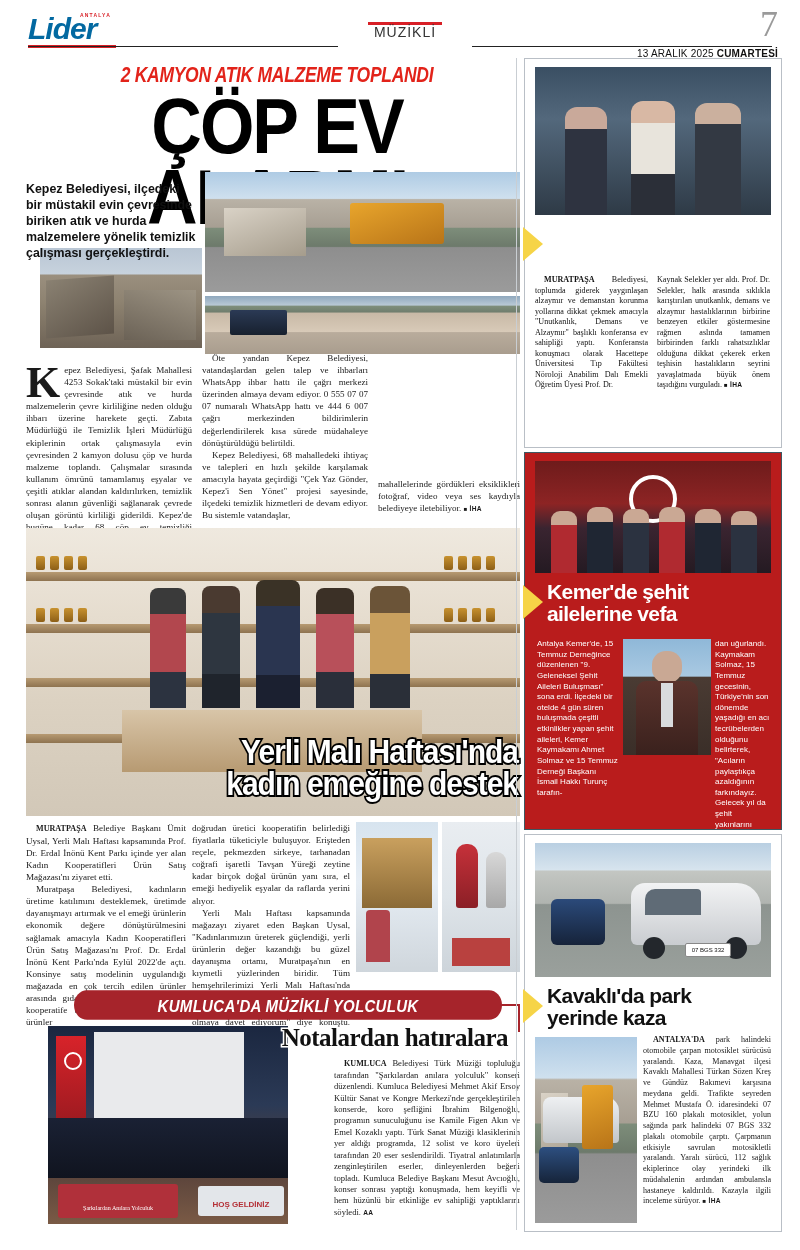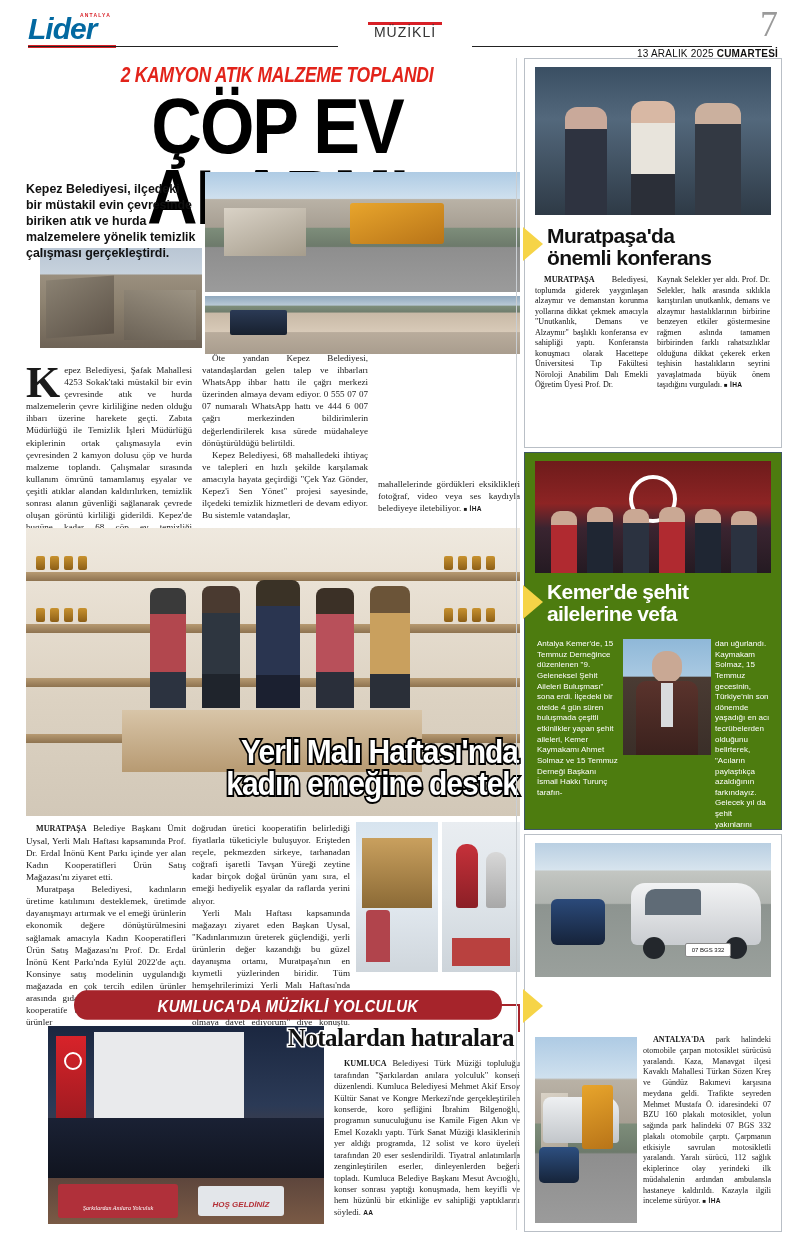--- a/index.html
+++ b/index.html
@@ -100,21 +100,21 @@
   .script-title{position:absolute;font-family:"Liberation Serif",serif;font-weight:700;
      font-size:25px;color:#111;letter-spacing:-.5px;}
   .script-title .out{-webkit-text-stroke:3px #fff;paint-order:stroke fill;}
   .rail-box{position:relative;border:1px solid #b9bfc6;background:#fff;}
   .rail-head{font-family:"Liberation Sans",sans-serif;font-weight:700;font-size:21px;
      line-height:1.04;letter-spacing:-.6px;color:#111;}
   .rail-head.light{color:#fff;}
   .lead-caps{font-family:"Liberation Serif",serif;font-weight:700;font-size:8.1px;}
   .arrow{position:absolute;width:0;height:0;border-top:17px solid transparent;
          border-bottom:17px solid transparent;border-left:20px solid #f6d447;}
-  .teal{background:#4d7c0f;}
+  .teal{background:#b91c1c;}
   .teal-text{font-family:"Liberation Sans",sans-serif;font-size:8px;line-height:1.33;color:#fff;}
   .vrule{position:absolute;width:1px;background:#c9ced3;}
 </style>
 </head>
 <body>
 
 <div class="page">
 
   <div class="masthead">
     <div class="logo-wrap">
@@ -204,53 +204,49 @@
   </div>
   <div class="ph img-xmas" style="left:442px;top:822px;width:78px;height:150px;">
     <div style="position:absolute;left:14px;top:22px;width:22px;height:64px;background:linear-gradient(180deg,#c6313a,#8b1f26);border-radius:10px 10px 3px 3px;"></div>
     <div style="position:absolute;left:44px;top:30px;width:20px;height:56px;background:linear-gradient(180deg,#d8d8d8,#a8a8a8);border-radius:9px 9px 3px 3px;"></div>
     <div style="position:absolute;left:10px;bottom:6px;right:10px;height:28px;background:#b9413f;"></div>
   </div>
 
   <div class="pill" style="left:74px;top:992px;width:428px;height:26px;">KUMLUCA'DA MÜZİKLİ YOLCULUK</div>
   <div class="pill-tail" style="left:500px;top:1004px;width:18px;height:26px;"></div>
 
-  <div class="ph img-choir" style="left:48px;top:1026px;width:276px;height:198px;font-style:italic;">
+  <div class="ph img-choir" style="left:48px;top:1026px;width:240px;height:198px;">
     <div style="position:absolute;left:8px;top:10px;width:30px;height:88px;background:linear-gradient(180deg,#d8232a,#9c1a20);"></div>
     <div style="position:absolute;left:16px;top:26px;width:14px;height:14px;border:2px solid #fff;border-radius:50%;"></div>
     <div style="position:absolute;left:46px;top:6px;width:150px;height:96px;background:#e9eaec;"></div>
     <div style="position:absolute;left:0;bottom:46px;right:0;height:60px;background:linear-gradient(180deg,#1a2134,#10141f);"></div>
     <div style="position:absolute;left:10px;bottom:6px;width:120px;height:34px;background:#b0303a;border-radius:3px;"></div>
     <div style="position:absolute;left:150px;bottom:8px;width:86px;height:30px;background:#e3e6ea;border-radius:3px;"></div>
     <div style="position:absolute;left:12px;bottom:12px;width:116px;font-family:'Liberation Serif',serif;font-size:6px;color:#fff;text-align:center;line-height:1.2;">Şarkılardan Anılara Yolculuk</div>
     <div style="position:absolute;left:152px;bottom:15px;width:82px;font-family:'Liberation Sans',sans-serif;font-weight:700;font-size:8px;color:#b42f36;text-align:center;">HOŞ GELDİNİZ</div>
   </div>
 
-  <div class="script-title" style="left:228px;top:1024px;width:286px;text-align:right;">
+  <div class="script-title" style="left:222px;top:1024px;width:286px;text-align:right;">
     <span class="out">Notalardan hatıralara</span>
   </div>
 
   <div class="cols" style="left:334px;top:1058px;width:186px;height:170px;font-size:8.6px;">
     <p><span class="lead-caps">KUMLUCA</span><span> Belediyesi Türk Müziği topluluğu tarafından "Şarkılardan anılara yolculuk" konseri düzenlendi. Kumluca Belediyesi Mehmet Akif Ersoy Kültür Sanat ve Kongre Merkezi'nde gerçekleştirilen konserde, koro şefliğini İbrahim Bilgenoğlu, programın sunuculuğunu ise Kamile Figen Akın ve Emel Kozaklı yaptı. Türk Sanat Müziği klasiklerinin yer aldığı programda, 12 solist ve koro üyeleri tarafından 20 eser seslendirildi. Tiyatral anlatımlarla zenginleştirilen eserler, dinleyenlerden beğeni topladı. Kumluca Belediye Başkanı Mesut Avcıoğlu, konser sonrası yaptığı konuşmada, hem keyifli ve hem hüzünlü bir etkinliğe ev sahipliği yaptıklarını söyledi.</span>
       <span class="agency">AA</span></p>
   </div>
 
   <div class="vrule" style="left:516px;top:58px;height:1172px;"></div>
 
   <div class="rail-box" style="position:absolute;left:524px;top:58px;width:256px;height:388px;">
     <div class="ph img-group" style="left:10px;top:8px;width:236px;height:148px;">
       <div class="person" style="left:30px;top:40px;width:42px;height:108px;background:linear-gradient(180deg,#c9a99a 0 20%,#2e3340 20%);border-radius:12px 12px 0 0;"></div>
       <div class="person" style="left:96px;top:34px;width:44px;height:114px;background:linear-gradient(180deg,#d8b8a4 0 19%,#e8e4dc 19% 64%,#2b2f38 64%);border-radius:12px 12px 0 0;"></div>
       <div class="person" style="left:160px;top:36px;width:46px;height:112px;background:linear-gradient(180deg,#cbb09e 0 19%,#333943 19%);border-radius:12px 12px 0 0;"></div>
     </div>
     <div class="arrow" style="left:-2px;top:168px;"></div>
-    <div class="rail-head" style="position:absolute;left:22px;top:166px;width:224px;">
-      <div>Muratpaşa'da</div>
-      <div>önemli konferans</div>
-    </div>
     <div style="position:absolute;left:10px;top:216px;width:236px;font-family:'Liberation Serif',serif;
                 font-size:8.1px;line-height:1.3;text-align:justify;display:flex;gap:9px;">
       <div style="width:113px;">
         <p style="margin:0;text-indent:9px;"><span class="lead-caps">MURATPAŞA</span><span> Belediyesi, toplumda giderek yaygınlaşan alzaymır ve demanstan korunma yollarına dikkat çekmek amacıyla "Unutkanlık, Demans ve Alzaymır" başlıklı konferansa ev sahipliği yaptı. Konferansta konuşmacı olarak Hacettepe Üniversitesi Tıp Fakültesi Nöroloji Anabilim Dalı Emekli Öğretim Üyesi Prof. Dr.</span></p>
       </div>
       <div style="width:113px;">
         <p style="margin:0;"><span>Kaynak Selekler yer aldı. Prof. Dr. Selekler, halk arasında sıklıkla karıştırılan unutkanlık, demans ve alzaymır hastalıklarının birbirine benzeyen etkiler göstermesine rağmen aslında tamamen birbirinden farklı rahatsızlıklar olduğuna dikkat çekerek erken teşhisin hastalıkların seyrini yavaşlatmada büyük önem taşıdığını vurguladı.</span>
           <span class="agency sq">İHA</span></p>
       </div>
     </div>
@@ -283,20 +279,24 @@
   <div class="rail-box" style="position:absolute;left:524px;top:834px;width:256px;height:396px;">
     <div class="ph img-car" style="left:10px;top:8px;width:236px;height:134px;">
       <div style="position:absolute;left:96px;top:40px;width:130px;height:62px;background:linear-gradient(180deg,#f2f3f4,#c9ccd0);border-radius:14px 24px 6px 6px;"></div>
       <div style="position:absolute;left:110px;top:46px;width:56px;height:26px;background:#5f6b76;border-radius:10px 4px 0 0;"></div>
       <div style="position:absolute;left:108px;top:94px;width:22px;height:22px;border-radius:50%;background:#23272c;"></div>
       <div style="position:absolute;left:190px;top:94px;width:22px;height:22px;border-radius:50%;background:#23272c;"></div>
       <div style="position:absolute;left:150px;top:100px;width:44px;height:12px;background:#fff;border:1px solid #888;border-radius:2px;font-family:'Liberation Sans',sans-serif;font-size:6px;color:#111;text-align:center;line-height:12px;">07 BGS 332</div>
       <div style="position:absolute;left:16px;top:56px;width:54px;height:46px;background:linear-gradient(180deg,#2b4a7a,#16233a);border-radius:6px;"></div>
     </div>
     <div class="arrow" style="left:-2px;top:154px;"></div>
+    <div class="rail-head" style="position:absolute;left:22px;top:150px;width:224px;">
+      <div>Kavaklı'da park</div>
+      <div>yerinde kaza</div>
+    </div>
     <div class="ph img-street" style="left:10px;top:202px;width:102px;height:186px;">
       <div style="position:absolute;left:8px;top:60px;width:76px;height:46px;background:linear-gradient(180deg,#eef0f2,#c2c6ca);border-radius:8px 14px 4px 4px;"></div>
       <div style="position:absolute;left:4px;top:110px;width:40px;height:36px;background:linear-gradient(180deg,#2d4f80,#16243a);border-radius:5px;"></div>
     </div>
     <div class="cols" style="position:absolute;left:118px;top:200px;width:128px;height:190px;font-size:8.1px;">
       <p><span class="lead-caps">ANTALYA'DA</span><span> park halindeki otomobile çarpan motosiklet sürücüsü yaralandı. Kaza, Manavgat ilçesi Kavaklı Mahallesi Türkan Sözen Kreş ve Gündüz Bakımevi karşısına meydana geldi. Trafikte seyreden Mehmet Mustafa Ö. idaresindeki 07 BZU 160 plakalı motosiklet, yolun sağında park halindeki 07 BGS 332 plakalı otomobile çarptı. Çarpmanın etkisiyle savrulan motosikletli yaralandı. Yaralı sürücü, 112 sağlık ekiplerince olay yerindeki ilk müdahalenin ardından ambulansla hastaneye kaldırıldı. Kazayla ilgili inceleme sürüyor.</span>
         <span class="agency sq">İHA</span></p>
     </div>
   </div>
 

